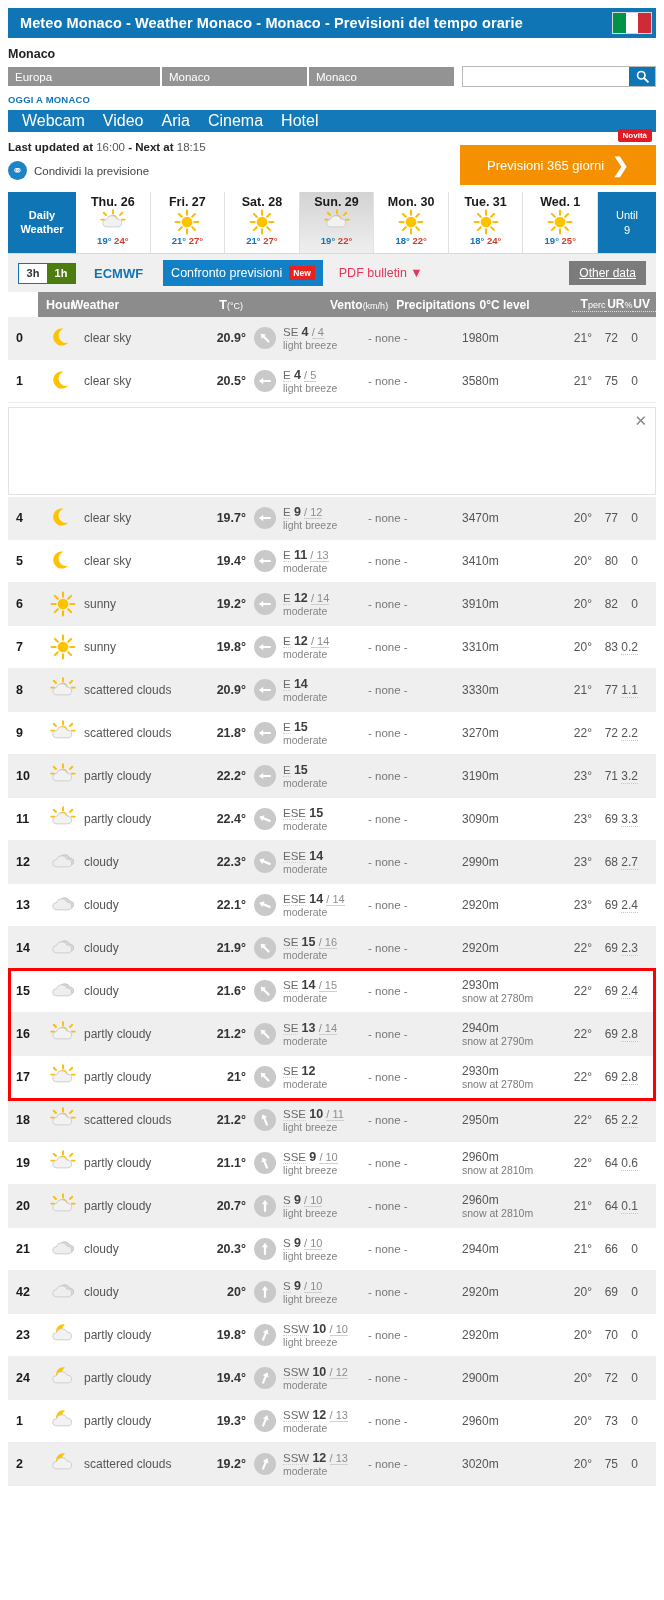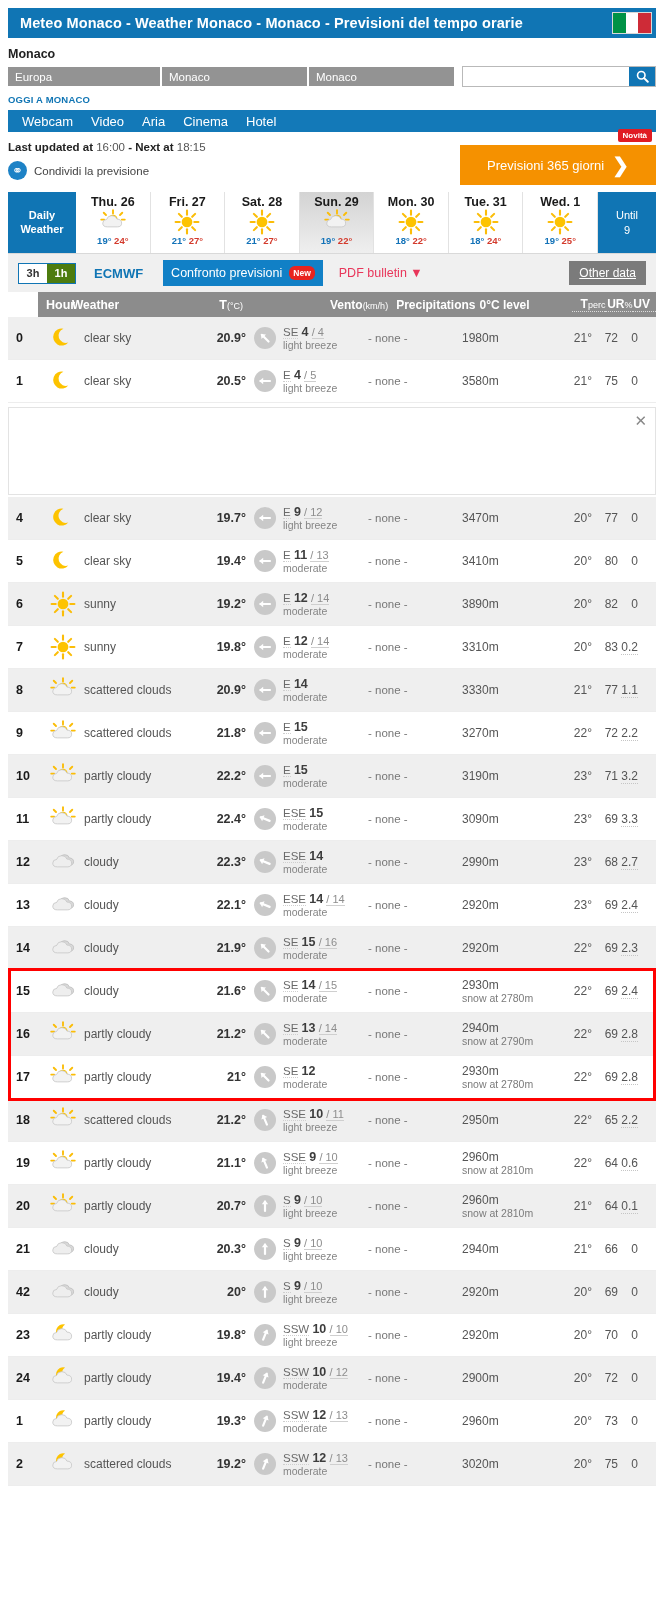--- a/index.html
+++ b/index.html
@@ -90,21 +90,21 @@
 
   
   .navbar {
     margin: 0 8px;
     height: 22px;
     background: #1379b8;
     display: flex; align-items: center;
     gap: 18px; padding-left: 14px;
   }
   .navbar a {
-    color: #ffffff; font-size: 13px; text-decoration: none;
+    color: #ffffff; font-size: 16px; text-decoration: none;
     white-space: nowrap;
   }
 
   
   .updated {
     font-size: 11.5px; color: #555;
     padding: 9px 0 0 8px;
   }
   .updated b { color: #222; }
 
@@ -190,21 +190,21 @@
   .hswitch .on { background: #4d7c0f; color: #fff; }
   .ecmwf { color: #1075b4; font-size: 13px; font-weight: bold; margin-right: 20px; cursor: pointer; }
   .confronto {
     background: #1180c6; color: #fff;
     height: 26px; display: flex; align-items: center;
     padding: 0 8px; gap: 7px; font-size: 12.5px;
     cursor: pointer; margin-right: 16px;
   }
   .newbadge {
     background: #e8231f; color: #fff; font-size: 8.5px;
-    font-weight: bold; padding: 2px 4px; border-radius: 6px;
+    font-weight: bold; padding: 2px 4px; border-radius: 0;
   }
   .pdf { color: #e8365a; font-size: 12.5px; font-weight: normal; cursor: pointer; margin-right: 28px; white-space: nowrap; }
   .otherdata {
     background: #7b7b7b; color: #fff; font-size: 12px;
     height: 24px; display: flex; align-items: center;
     padding: 0 10px; cursor: pointer;
     margin-left: auto;
   }
   .otherdata span { text-decoration: underline; }
 
@@ -676,21 +676,21 @@
                 <path d="M8 2.2 L11.2 6.2 L4.8 6.2 Z" fill="#ffffff"></path>
               </svg>
             </div>
           </div>
           <div class="c-wind">
             <div class="wind-line1"><span class="dir">E</span> <b>12</b> <span class="gust">/ 14</span></div>
             <div class="wind-line2">moderate</div>
           </div>
           <div class="c-prec">- none -</div>
           <div class="c-zero">
-            <div class="zero-main">3890m</div>
+            <div class="zero-main">3910m</div>
           </div>
           <div class="c-tperc">20°</div>
           <div class="c-ur">82</div>
           <div class="c-uv"><span class="">0</span></div>
         </div>
         <div class="row plain">
           <div class="c-hour">7</div>
           <div class="c-icon">
             <svg width="26" height="26" viewBox="0 0 32 32">
               <g stroke="#fbbd08" stroke-width="2.6" stroke-linecap="round">

